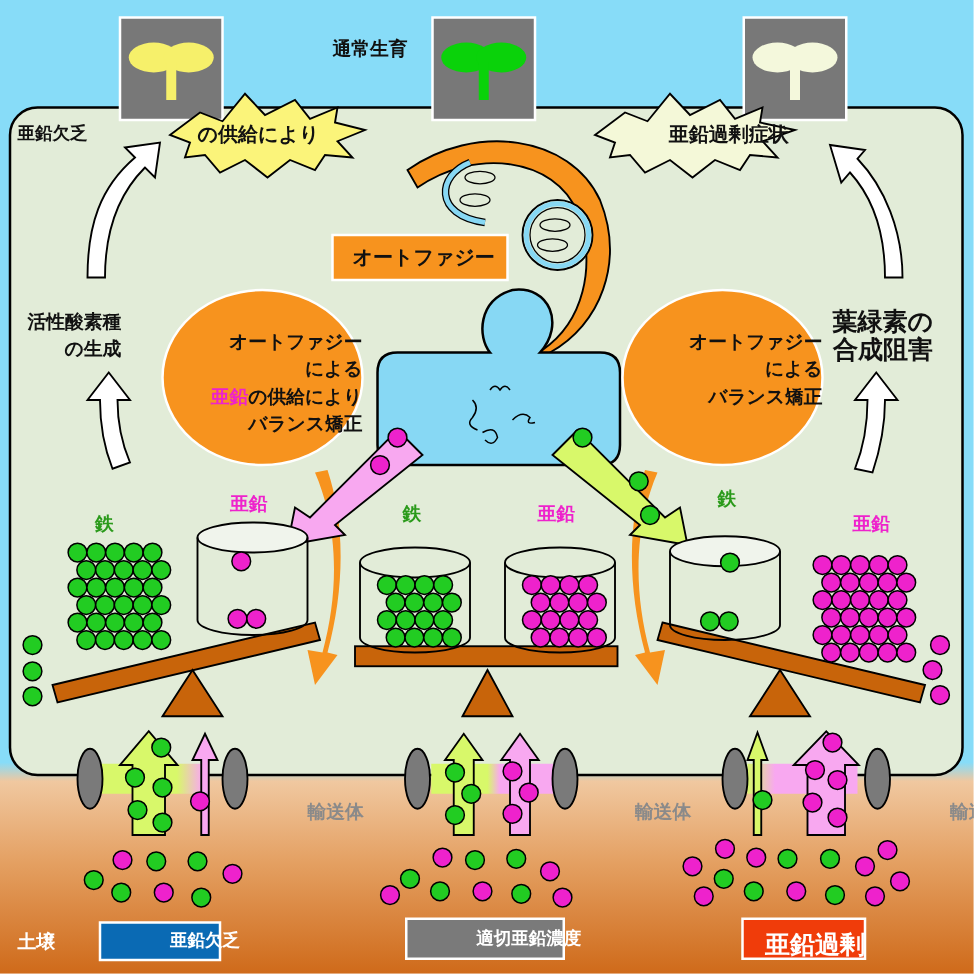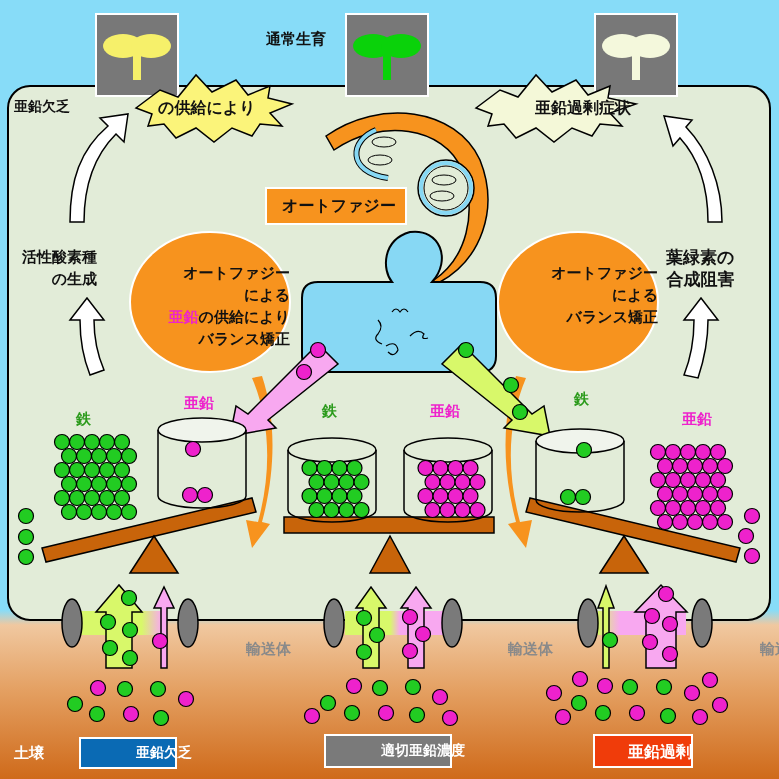--- a/index.html
+++ b/index.html
@@ -326,21 +326,21 @@
 
 <div class="lbl" style="left:266px;top:30px;font-size:15px;">通常生育</div>
 <div class="lbl" style="left:14px;top:98px;font-size:14px;">亜鉛欠乏</div>
 <div class="lbl" style="left:158px;top:98px;font-size:16px;">の供給により</div>
 <div class="lbl" style="left:502px;top:98px;font-size:16px;margin-left:33px;">亜鉛過剰症状</div>
 
 <div class="lbl center" style="left:22px;top:246px;font-size:15px;line-height:22px;">
   <div>活性酸素種</div>
   <div>の生成</div>
 </div>
-<div class="lbl center" style="left:666px;top:246px;font-size:17px;line-height:22px;">
+<div class="lbl center" style="left:666px;top:246px;font-size:20px;line-height:22px;">
   <div>葉緑素の</div>
   <div>合成阻害</div>
 </div>
 
 <div class="lbl" style="left:282px;top:196px;font-size:16px;">オートファジー</div>
 
 <div class="lbl center" style="left:130px;width:160px;top:262px;font-size:15px;line-height:22px;">
   <div>オートファジー</div>
   <div>による</div>
   <div><span class="pink-t">亜鉛</span><span>の供給により</span></div>
@@ -359,14 +359,14 @@
 <div class="lbl green-t" style="left:574px;top:390px;font-size:15px;">鉄</div>
 <div class="lbl pink-t" style="left:682px;top:410px;font-size:15px;">亜鉛</div>
 
 <div class="lbl gray-t" style="left:198px;top:640px;font-size:15px;">輸送体</div>
 <div class="lbl gray-t" style="left:460px;top:640px;font-size:15px;">輸送体</div>
 <div class="lbl gray-t" style="left:712px;top:640px;font-size:15px;">輸送体</div>
 
 <div class="lbl white-t" style="left:14px;top:744px;font-size:15px;">土壌</div>
 <div class="lbl white-t center" style="left:80px;width:112px;top:744px;font-size:14px;">亜鉛欠乏</div>
 <div class="lbl white-t center" style="left:325px;width:140px;top:742px;font-size:14px;">適切亜鉛濃度</div>
-<div class="lbl white-t center" style="left:594px;width:98px;top:742px;font-size:16px;">亜鉛過剰</div>
+<div class="lbl white-t center" style="left:594px;width:98px;top:742px;font-size:20px;">亜鉛過剰</div>
 </div>
 
 </body></html>

